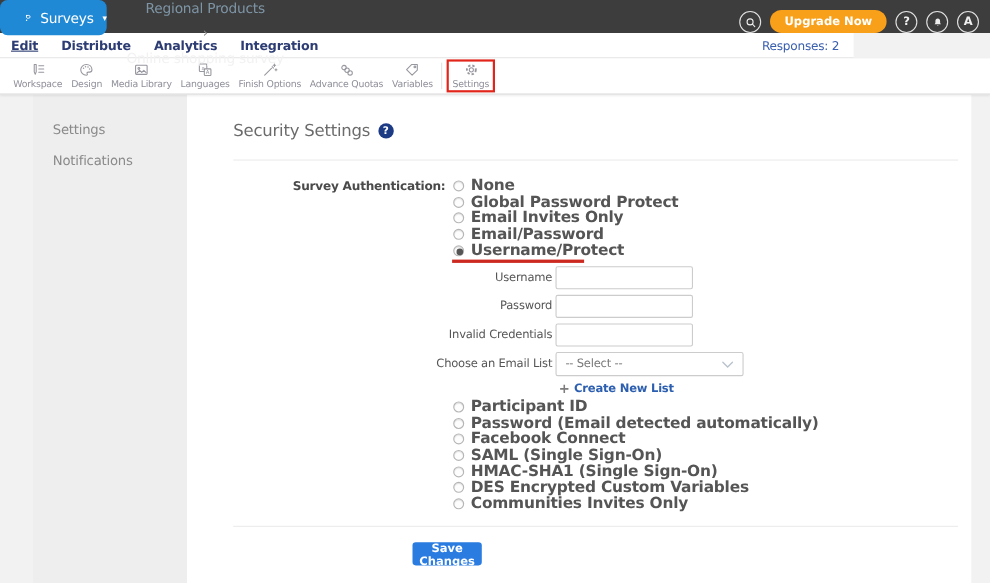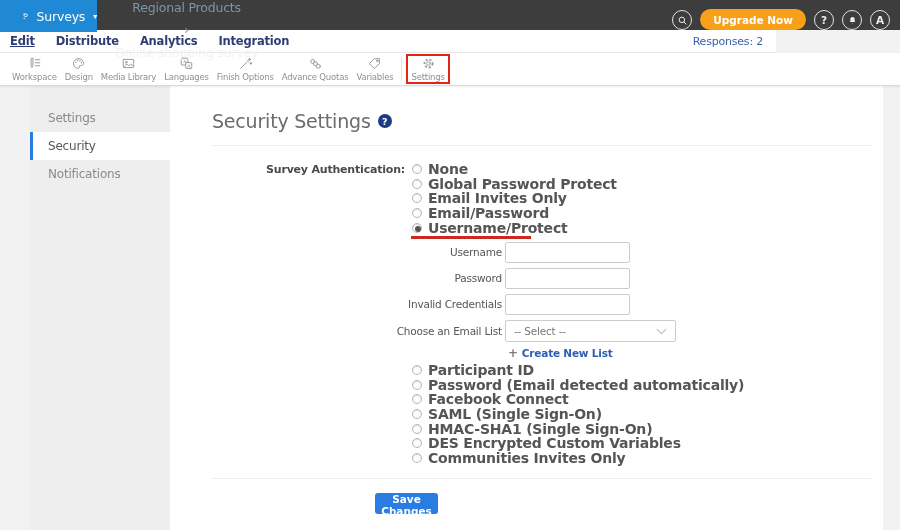--- a/index.html
+++ b/index.html
@@ -2,21 +2,21 @@
 <html><head>
 <meta charset="utf-8">
 <style>
   * { margin:0; padding:0; box-sizing:border-box; }
   html,body { width:900px; height:530px; }
   body { font-family:"DejaVu Sans","Liberation Sans",sans-serif; letter-spacing:-0.2px; background:#f2f2f2; position:relative; overflow:hidden; }
   .abs { position:absolute; }
 
   
   .topbar { left:0; top:0; width:900px; height:30px; background:#3d3d3d; z-index:5; }
-  .brand { left:0; top:0; width:97px; height:32px; background:#2089d6; z-index:6; display:flex; align-items:center; padding-left:22px; gap:7px; cursor:pointer; }
+  .brand { left:0; top:0; width:97px; height:32px; background:#2089d6; z-index:6; display:flex; align-items:center; padding-left:22px; gap:7px; cursor:pointer;border-radius:7px; }
   .brand-logo { width:17px; height:19px; display:block; }
   .brand-label { color:#fff; font-size:12.5px; font-weight:500; }
   .brand-caret { color:#fff; font-size:8px; margin-left:1px; }
   .crumbs { left:115px; top:0; height:30px; display:flex; align-items:center; gap:8px; z-index:7;flex-direction:column; }
   .crumb-parent { color:#7e95a6; font-size:12.5px; font-weight:500; cursor:pointer; }
   .crumb-sep { color:#8a8a8a; font-size:12px; }
   .crumb-current { color:#f2f2f2; font-size:12.5px; font-weight:500; }
   .top-actions { right:10px; top:0; height:30px; display:flex; align-items:flex-end; gap:8px; z-index:7; }
   .circle-btn { width:20px; height:20px; border:1.4px solid #e2e2e2; border-radius:50%; color:#eee; display:flex; align-items:center; justify-content:center; font-size:10.5px; font-weight:700; cursor:pointer; background:transparent; }
   .upgrade-btn { background:#f9a01b; color:#fff; border:none; border-radius:11px; height:21px; padding:0 13px; font-size:10.5px; font-weight:700; cursor:pointer; font-family:inherit; }
@@ -41,21 +41,21 @@
   .preview-btn { position:absolute; left:833px; top:57px; width:64px; height:24px; background:#2b7ce0; border:none; border-radius:3px; color:#fff; font-size:10.5px; font-weight:700; display:flex; align-items:center; justify-content:center; gap:4px; cursor:pointer; font-family:inherit; }
 
   
   .sidebar { left:30px; top:86px; width:140px; height:444px; background:#eeeeee; padding-top:18px; }
   .side-item { height:28px; line-height:28px; padding-left:18px; font-size:12px; color:#8a8a8a; cursor:pointer; }
   .side-item.active { background:#fff; color:#555; border-left:3px solid #2b7ce0; padding-left:15px; }
 
   
   .content { left:170px; top:86px; width:713px; height:444px; background:#fff; }
   .page-title-row { position:absolute; left:42px; top:24px; display:flex; align-items:center; gap:7px; }
-  .page-title { font-size:19px; color:#6b6b6b; font-weight:500; }
+  .page-title { font-size:15px; color:#6b6b6b; font-weight:500; }
   .help-badge { width:14px; height:14px; border-radius:50%; background:#1d3a85; color:#fff; font-size:9.5px; font-weight:700; display:flex; align-items:center; justify-content:center; cursor:pointer; }
   .divider { position:absolute; left:42px; right:12px; height:1px; background:#ececec; }
   .d1 { top:59px; } .d2 { top:392px; }
 
   .auth-label { position:absolute; left:42px; top:77px; width:193px; text-align:right; font-size:11px; font-weight:700; color:#4a4a4a; }
   .radio-list { position:absolute; left:242px; display:flex; flex-direction:column; }
   .rl-top { top:76px; }
   .rl-bottom { top:277px; }
   .radio-row { height:14.6px; display:flex; align-items:center; gap:6px; cursor:pointer; }
   .radio-dot { width:10px; height:10px; border-radius:50%; border:1px solid #b5b5b5; background:#fdfdfd; flex:0 0 auto; position:relative; box-shadow:inset 0 1px 1px rgba(0,0,0,0.12); }
@@ -210,21 +210,20 @@
 <button class="abs preview-btn">
   <svg width="13" height="10" viewBox="0 0 18 14">
       <path d="M1.5 7s2.7-4.5 7.5-4.5S16.5 7 16.5 7s-2.7 4.5-7.5 4.5S1.5 7 1.5 7z" fill="#fff"></path>
       <circle cx="9" cy="7" r="2" fill="#2b7ce0"></circle>
     </svg>
   <span>Preview</span>
 </button>
 
 <div class="abs sidebar">
   <div class="side-item">Settings</div>
-  <div class="side-item active">Security</div>
   <div class="side-item">Notifications</div>
 </div>
 
 <div class="abs content">
   <div class="page-title-row">
     <span class="page-title">Security Settings</span>
     <span class="help-badge">?</span>
   </div>
   <div class="divider d1"></div>
 

